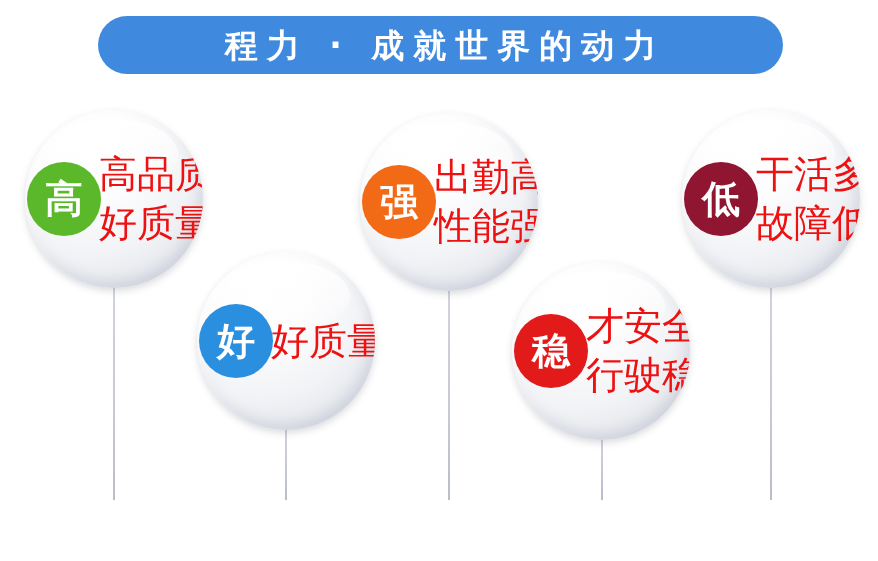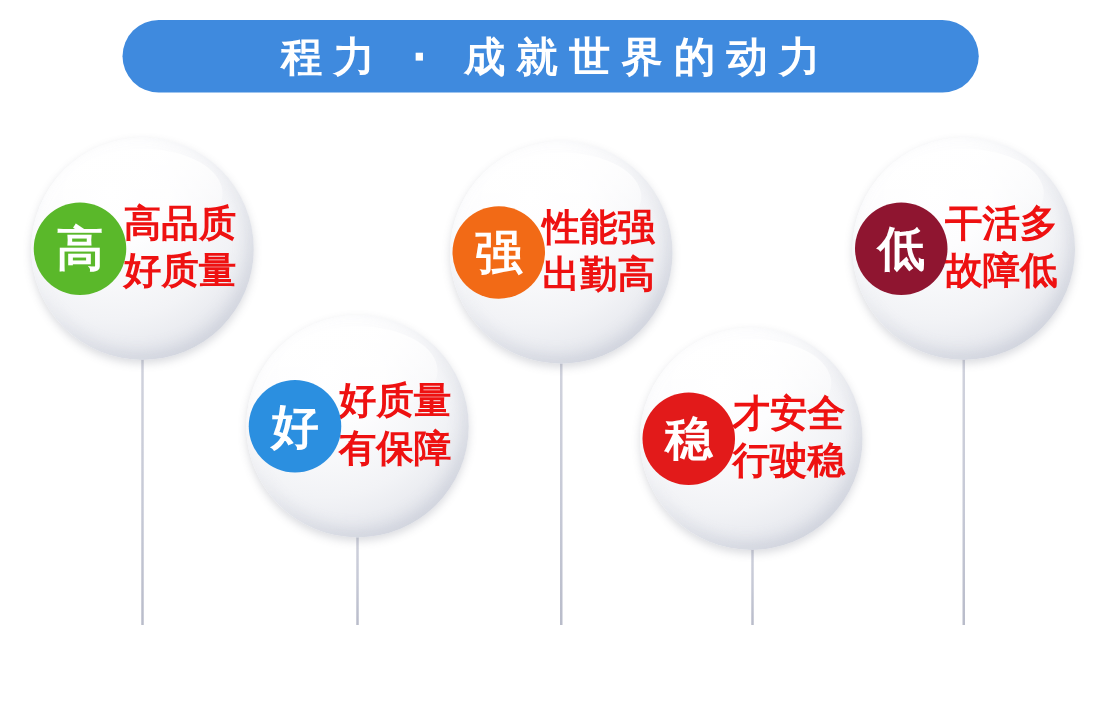--- a/index.html
+++ b/index.html
@@ -68,22 +68,22 @@
   .badge.round{
     border-radius:50%;
     left:2px;width:74px;height:74px;
   }
   .bubble-lines{
     position:absolute;
     left:74px;top:50%;
     transform:translateY(-50%);
     z-index:2;
     color:#ee1111;
-    font-size:30px;
-    font-weight:bold;
+    font-size:38px;
+    font-weight:normal;
     line-height:1.28;
     letter-spacing:0px;
     white-space:nowrap;
     font-family:"DejaVu Sans","Liberation Sans",sans-serif;
   }
 
   
   #bubble-0{left:25px;top:110px;}
   #bubble-1{left:197px;top:252px;}
   #bubble-2{left:360px;top:113px;}
@@ -121,29 +121,28 @@
     <div class="bubble-lines" style="color: rgb(238, 17, 17);">
       <div>高品质</div>
       <div>好质量</div>
     </div>
   </div>
 
   <div class="bubble" id="bubble-1">
     <div class="badge round" style="background:#2b8fe0;">好</div>
     <div class="bubble-lines" style="color: rgb(238, 17, 17);">
       <div>好质量</div>
-      <div>有保障</div>
     </div>
   </div>
 
   <div class="bubble" id="bubble-2">
     <div class="badge round" style="background:#f26a16;">强</div>
     <div class="bubble-lines" style="color: rgb(238, 17, 17);">
+      <div>出勤高</div>
       <div>性能强</div>
-      <div>出勤高</div>
     </div>
   </div>
 
   <div class="bubble" id="bubble-3">
     <div class="badge round" style="background:#e21a1a;">稳</div>
     <div class="bubble-lines" style="color: rgb(238, 17, 17);">
       <div>才安全</div>
       <div>行驶稳</div>
     </div>
   </div>

